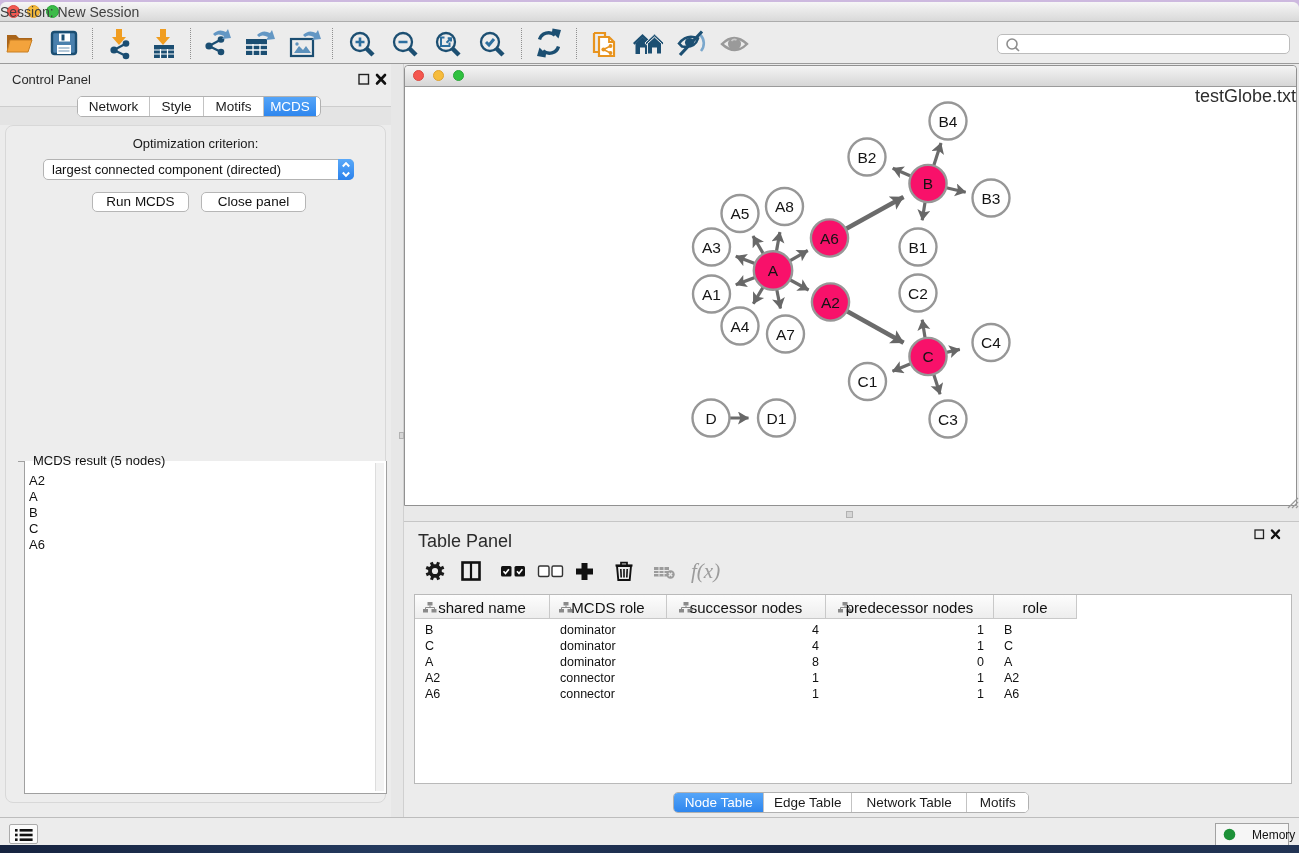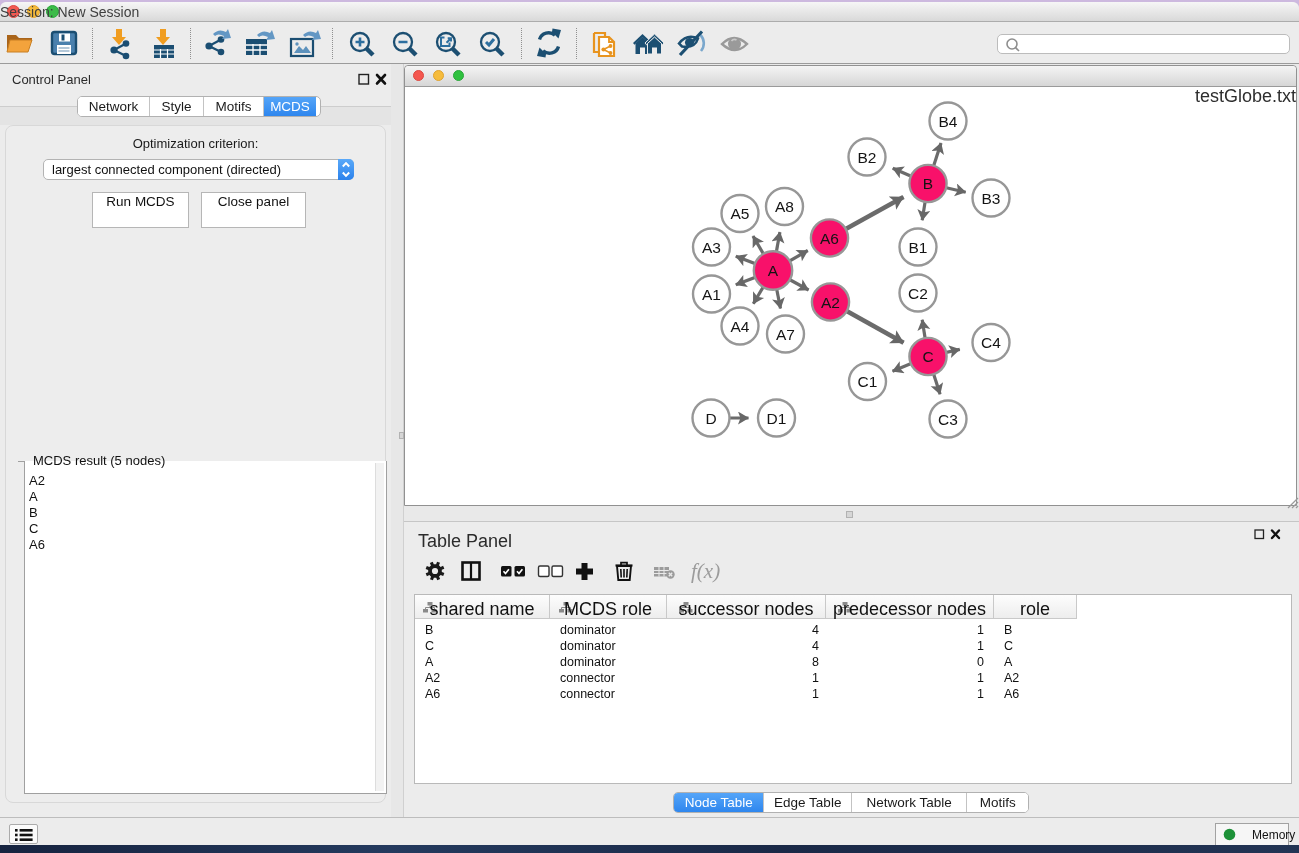--- a/index.html
+++ b/index.html
@@ -17,38 +17,38 @@
 #cp-title{position:absolute;left:12px;top:8px;font-size:13px;color:#2b2b2b}
 #cp-inner{position:absolute;left:5px;top:61px;width:381px;height:678px;background:#ededed;border:1px solid #d8d8d8;border-radius:8px}
 .tabbar{position:absolute;display:flex;border:1px solid #b1b1b1;border-radius:5px;background:#fff;overflow:hidden}
 .tabbar .tab{font-size:13.5px;color:#1a1a1a;text-align:center;line-height:19px;height:19px;border-right:1px solid #c3c3c3;background:#fff}
 .tabbar .tab:last-child{border-right:none}
 .tabbar .sel{background:linear-gradient(#55a5f8,#2e86ee);color:#fff}
 #ctabs{left:77px;top:32px;width:244px}
 #opt-label{position:absolute;left:0;width:391px;top:72px;text-align:center;font-size:13px;color:#1a1a1a}
 #dropdown{position:absolute;left:43px;top:95px;width:311px;height:21px;background:#fff;border:1px solid #b3b3b3;border-radius:5px;font-size:13px;color:#111;line-height:19px;padding-left:8px}
 #dd-step{position:absolute;right:-1px;top:-1px;width:16px;height:21px;border-radius:0 5px 5px 0;background:linear-gradient(#5aa9f9,#2b82ec)}
-.btn{position:absolute;height:36px;background:#fff;border:1px solid #b6b6b6;border-radius:0;font-size:13.5px;color:#111;text-align:center;line-height:18px}
+.btn{position:absolute;height:20px;background:#fff;border:1px solid #b6b6b6;border-radius:5px;font-size:13.5px;color:#111;text-align:center;line-height:18px}
 #fieldset{position:absolute;left:24px;top:397px;width:363px;height:333px;border:1px solid #a0a0a0;border-top:none;background:#fff}
 .fs-topline{position:absolute;top:397px;height:1px;background:#a0a0a0}
 #fs-legend{position:absolute;left:6px;top:-8px;font-size:13px;color:#111;padding:0 2px}
 #fs-list{position:absolute;left:4px;top:12px;font-size:13px;color:#111;line-height:16px}
 #fs-scroll{position:absolute;right:2px;top:2px;bottom:2px;width:9px;background:#f2f2f2;border-left:1px solid #ddd}
 
 #rightarea{position:absolute;left:391px;top:62px;width:908px;height:754px;background:#e9e9e9}
 #divider{position:absolute;left:0;top:0;width:13px;height:754px;background:#e7e7e7;border-right:1px solid #d0d0d0}
 #netwin{position:absolute;left:13px;top:1px;width:893px;height:441px;background:#fff;border:1px solid #919191;border-radius:4px 4px 0 0}
 #net-titlebar{position:absolute;left:0;top:0;width:891px;height:21px;background:linear-gradient(#f4f4f4,#d6d6d6);border-bottom:1px solid #9a9a9a;border-radius:4px 4px 0 0}
 #net-title{position:absolute;left:0;right:0;top:20px;text-align:right;font-size:18px;color:#2e2e2e}
 #tablepanel{position:absolute;left:13px;top:457px;width:895px;height:296px;background:#ececec;border-top:1px solid #c6c6c6}
 #tp-title{position:absolute;left:14px;top:9px;font-size:18px;color:#2b2b2b}
 #tp-toolbar{position:absolute;left:10px;top:32px;width:875px;height:38px}
 #tbl{position:absolute;left:10px;top:72px;width:878px;height:190px;background:#fff;border:1px solid #b9b9b9}
 .hcell{position:absolute;top:0;height:24px;background:linear-gradient(#fdfdfd,#ededed);border-right:1px solid #c9c9c9;border-bottom:1px solid #c9c9c9}
-.hlabel{position:absolute;top:4px;width:100%;text-align:center;font-size:18px;color:#111}
+.hlabel{position:absolute;top:4px;width:100%;text-align:center;font-size:15px;color:#111}
 .trow{position:absolute;font-size:12.5px;color:#111;height:16px;line-height:16px}
 #tp-tabs{left:269px;top:270px;width:356px}
 #statusbar{position:absolute;left:0;top:815px;width:1299px;height:28px;background:#ececec;border-top:1px solid #bdbdbd}
 #wallbottom{position:absolute;left:0;top:845px;width:1299px;height:8px;background:linear-gradient(90deg,#16233f,#243a5e 30%,#1a2947 60%,#223454)}
 .memory{position:absolute;left:1215px;top:5px;width:74px;height:23px;border:1px solid #a2a2a2;background:#f6f6f6;font-size:12px;color:#111}
 .listbtn{position:absolute;left:9px;top:6px;width:29px;height:20px;background:#fbfbfb;border:1px solid #ababab;border-radius:2px}
 </style>
 </head>
 <body>
 <div id="app">

